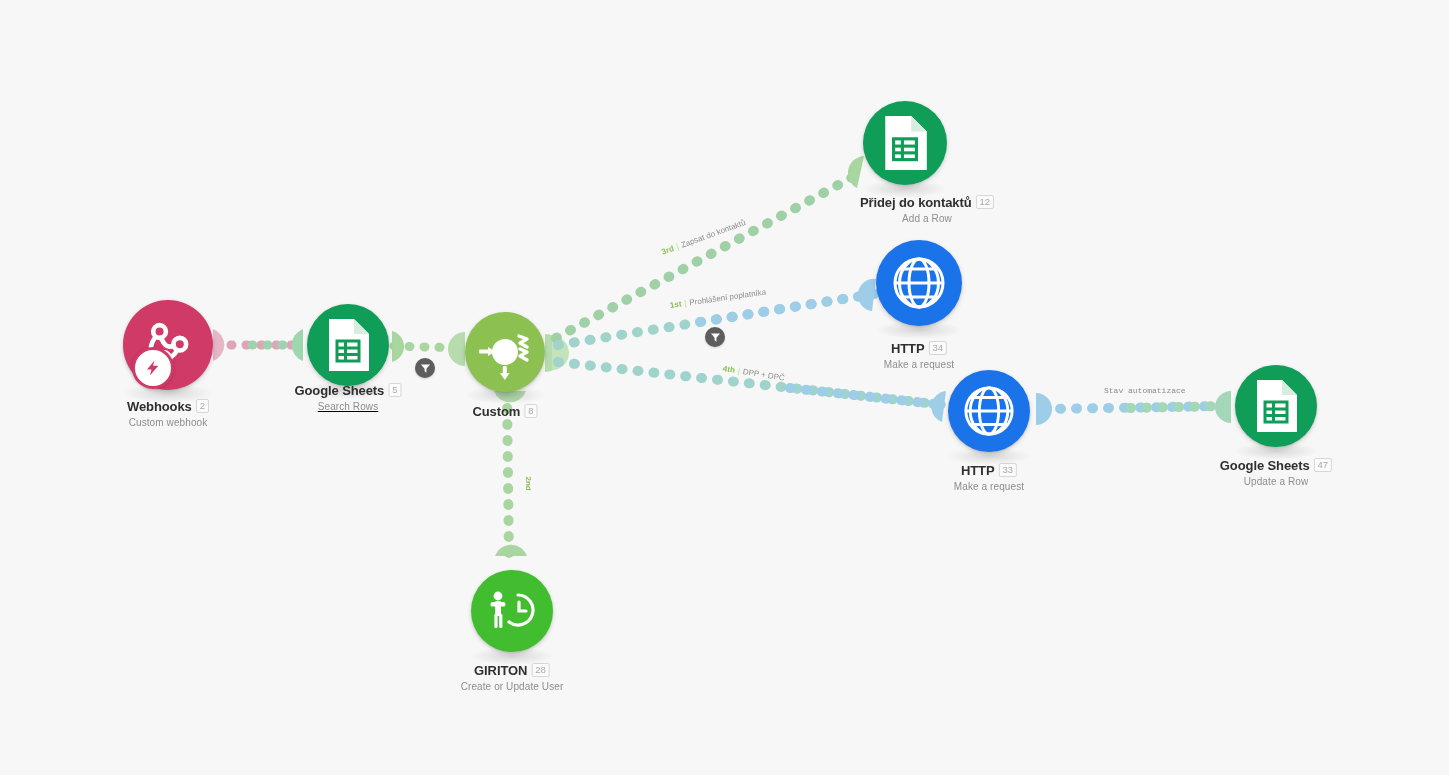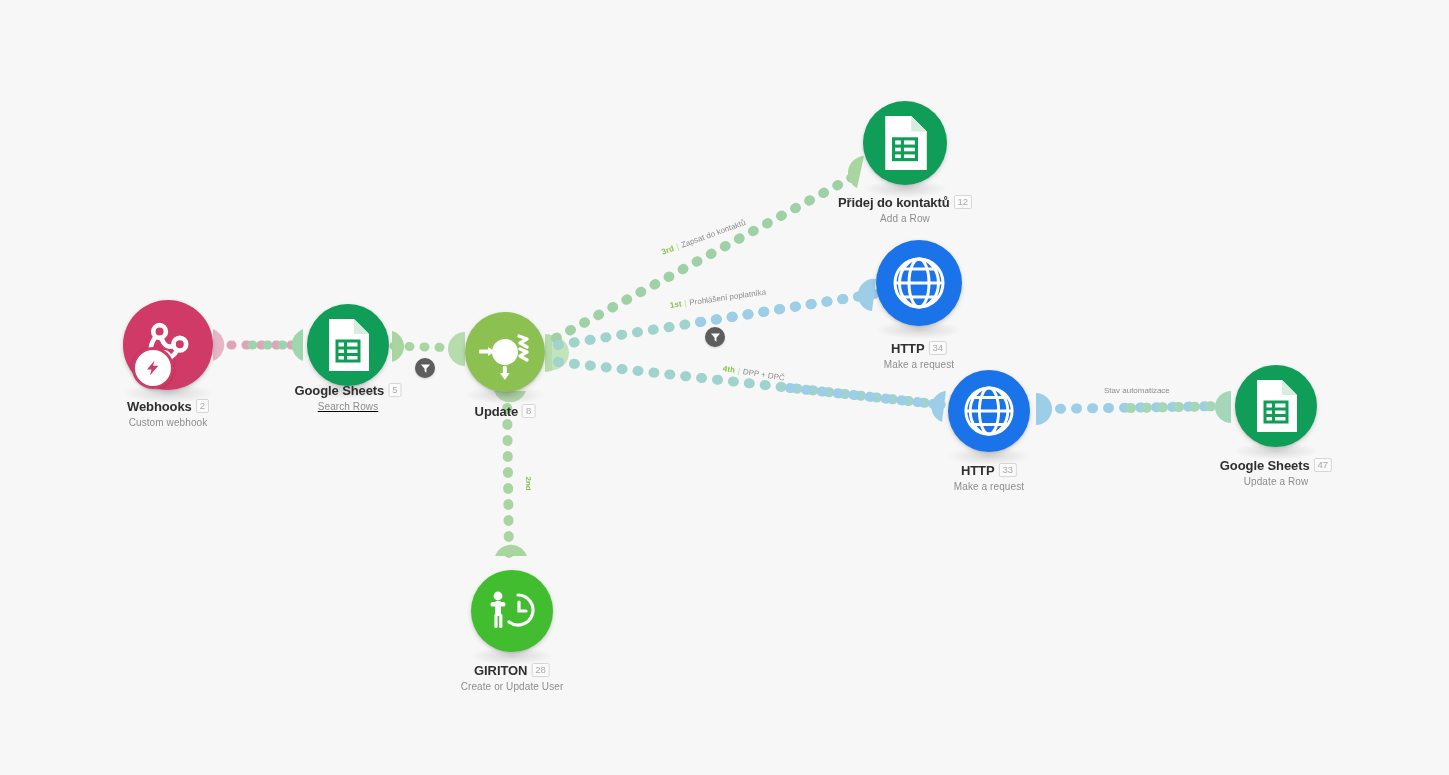--- a/index.html
+++ b/index.html
@@ -261,39 +261,39 @@
           <polygon points="31,57 35.8,64 40.6,57"></polygon>
         </g>
         <g fill="none" stroke="#ffffff" stroke-width="3.4" stroke-linecap="round" stroke-linejoin="round">
           <polyline points="50,20 58,23 51,27 58,31"></polyline>
           <polyline points="51,33 58,36 51,40 58,44"></polyline>
         </g>
       </svg>
     </div>
     <div class="caption" style="top:50px;">
       <div>
-        <span class="cap-title">Update</span><span class="cap-badge">8</span>
+        <span class="cap-title">Custom</span><span class="cap-badge">8</span>
       </div>
       <div class="cap-sub"></div>
     </div>
   </div>
 
   <div class="node" style="left:905px; top:143px;">
     <div class="shadow-ellipse" style="width:86px;height:18px;top:37px;"></div>
     <div class="bubble" style="width:84px;height:84px;background:#0f9d58;">
       <svg width="44" height="54" viewBox="0 0 42 52" aria-hidden="true">
         <path d="M2 0 H27 L42 15 V52 H2 Z" fill="#ffffff"></path>
         <path d="M27 0 L42 15 H27 Z" fill="#d7ede0"></path>
         <rect x="10" y="22" width="22" height="20" fill="none" stroke="#0f9d58" stroke-width="3"></rect>
         <line x1="10" y1="29" x2="32" y2="29" stroke="#0f9d58" stroke-width="3"></line>
         <line x1="10" y1="35.5" x2="32" y2="35.5" stroke="#0f9d58" stroke-width="3"></line>
         <line x1="18.5" y1="22" x2="18.5" y2="42" stroke="#0f9d58" stroke-width="3"></line>
       </svg>
     </div>
-    <div class="caption" style="top:50px;">
+    <div class="caption" style="top:50px;margin-left:22px;">
       <div>
         <span class="cap-title">Přidej do kontaktů</span><span class="cap-badge">12</span>
       </div>
       <div class="cap-sub">Add a Row</div>
     </div>
   </div>
 
   <div class="node" style="left:919px; top:283px;">
     <div class="shadow-ellipse" style="width:88px;height:18px;top:38px;"></div>
     <div class="bubble" style="width:86px;height:86px;background:#1a73e8;">
@@ -404,15 +404,15 @@
   </div>
 
   <div class="route-label" style="left:723px; top:364px; transform: rotate(9deg);">
     <span class="ord">4th</span><span class="bar">|</span><span>DPP + DPČ</span>
   </div>
 
   <div class="route-label" style="left:528px; top:472px; transform: rotate(90deg);">
     <span class="ord">2nd</span>
   </div>
 
-  <div class="plain-label" style="left:1104px; top:386px;">Stav automatizace</div>
+  <div class="plain-label" style="left:1104px; top:386px;font-family:Liberation Mono, monospace;">Stav automatizace</div>
 
 </div>
 
 </body></html>

